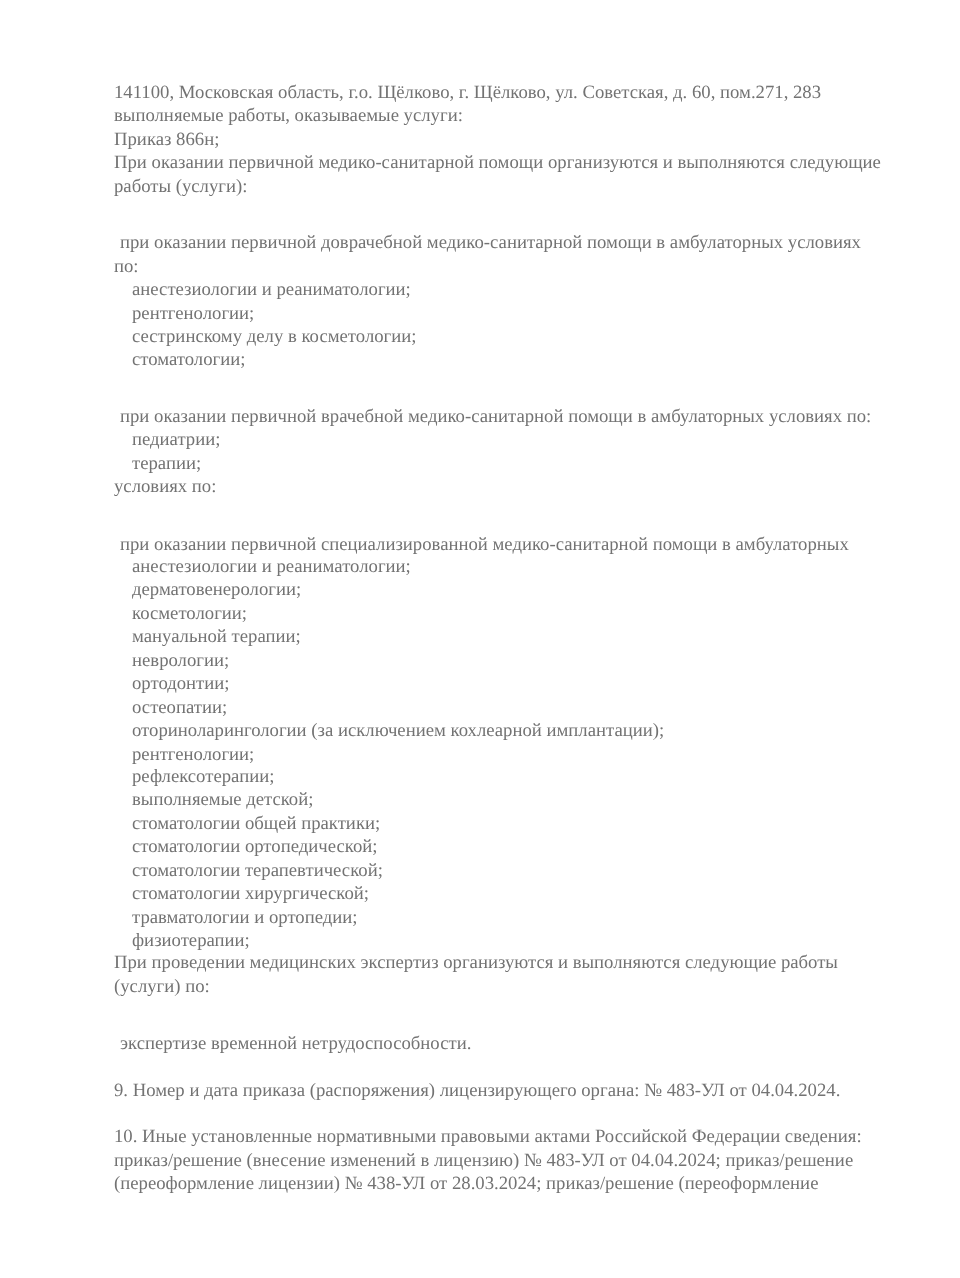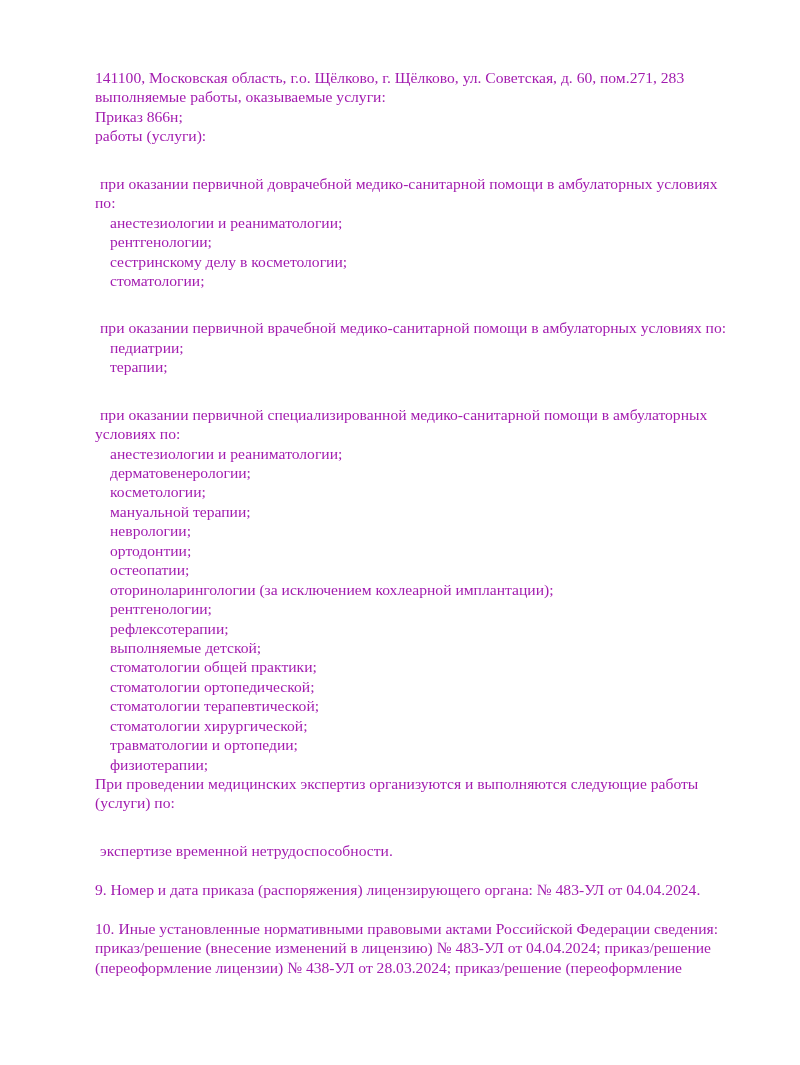--- a/index.html
+++ b/index.html
@@ -1,53 +1,54 @@
 <!DOCTYPE html>
 <html><head>
   <meta charset="utf-8">
   <style>
     html, body { margin: 0; padding: 0; background: #ffffff; }
     body { width: 800px; height: 1065px; overflow: hidden; position: relative; }
     .page {
       position: absolute; left: 95px; top: 68px; width: 680px;
       font-family: "Liberation Serif", "DejaVu Serif", serif;
-      font-size: 15.6px; line-height: 19.45px; color: #a21caf;
+      font-size: 15.6px; line-height: 19.45px; color: #737373;
     }
     .line { white-space: pre; display: block; height: 19.45px; }
     .i1 { padding-left: 5px; margin-top: 28px; }
     .i2 { padding-left: 15px; }
     .gap { height: 19.45px; display: block; }
   </style>
 </head>
 <body>
 
 <div class="page">
   <span class="line">141100, Московская область, г.о. Щёлково, г. Щёлково, ул. Советская, д. 60, пом.271, 283</span>
   <span class="line">выполняемые работы, оказываемые услуги:</span>
   <span class="line">Приказ 866н;</span>
+  <span class="line">При оказании первичной медико-санитарной помощи организуются и выполняются следующие</span>
   <span class="line">работы (услуги):</span>
 
   <div>
     <span class="line i1">при оказании первичной доврачебной медико-санитарной помощи в амбулаторных условиях</span>
     <span class="line">по:</span>
     <span class="line i2">анестезиологии и реаниматологии;</span>
     <span class="line i2">рентгенологии;</span>
     <span class="line i2">сестринскому делу в косметологии;</span>
     <span class="line i2">стоматологии;</span>
   </div>
 
   <div>
     <span class="line i1">при оказании первичной врачебной медико-санитарной помощи в амбулаторных условиях по:</span>
     <span class="line i2">педиатрии;</span>
     <span class="line i2">терапии;</span>
   </div>
 
   <div>
+    <span class="line">условиях по:</span>
     <span class="line i1">при оказании первичной специализированной медико-санитарной помощи в амбулаторных</span>
-    <span class="line">условиях по:</span>
     <span class="line i2">анестезиологии и реаниматологии;</span>
     <span class="line i2">дерматовенерологии;</span>
     <span class="line i2">косметологии;</span>
     <span class="line i2">мануальной терапии;</span>
     <span class="line i2">неврологии;</span>
     <span class="line i2">ортодонтии;</span>
     <span class="line i2">остеопатии;</span>
     <span class="line i2">оториноларингологии (за исключением кохлеарной имплантации);</span>
     <span class="line i2">рентгенологии;</span>
     <span class="line i2">рефлексотерапии;</span>

